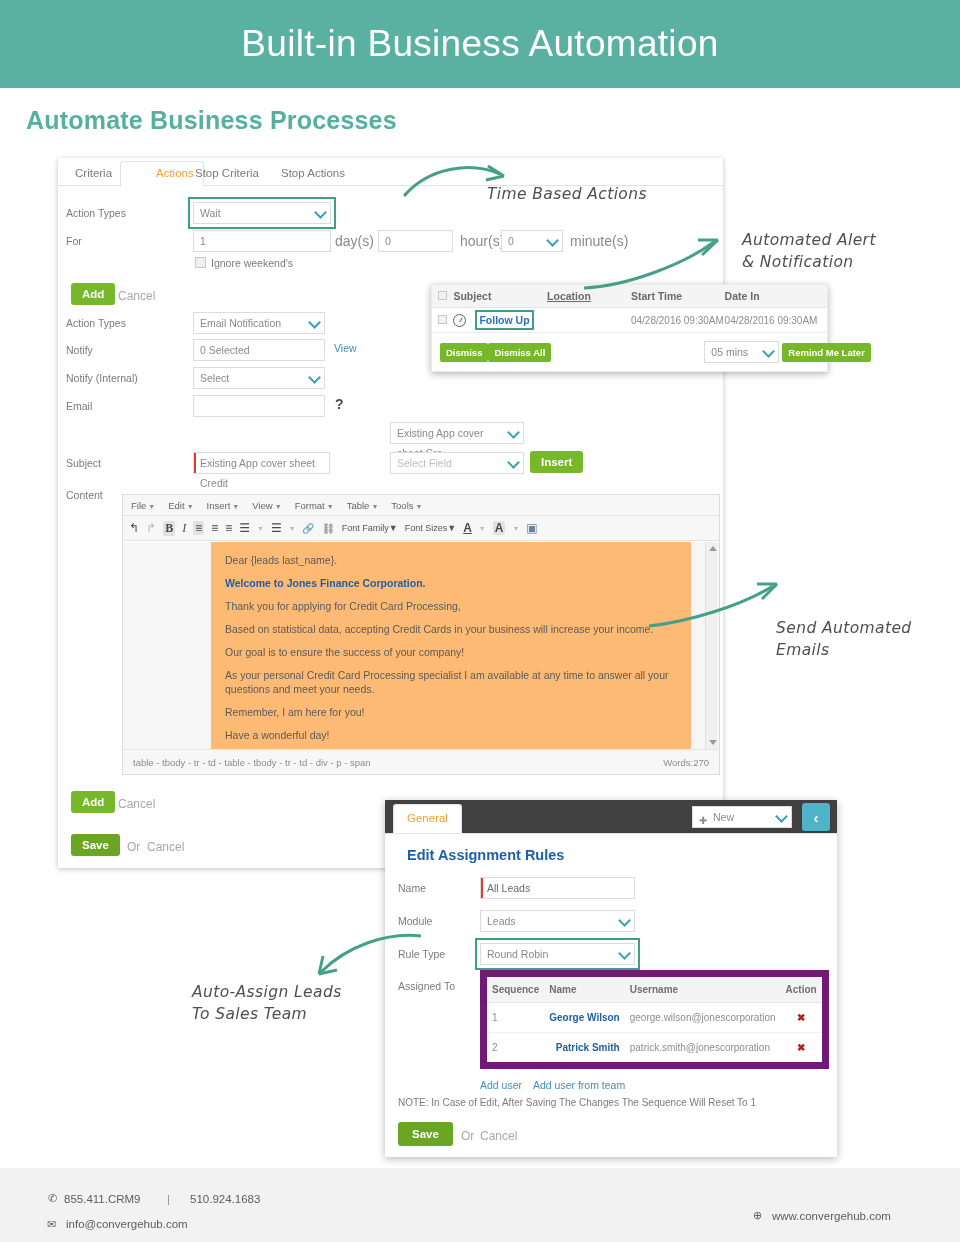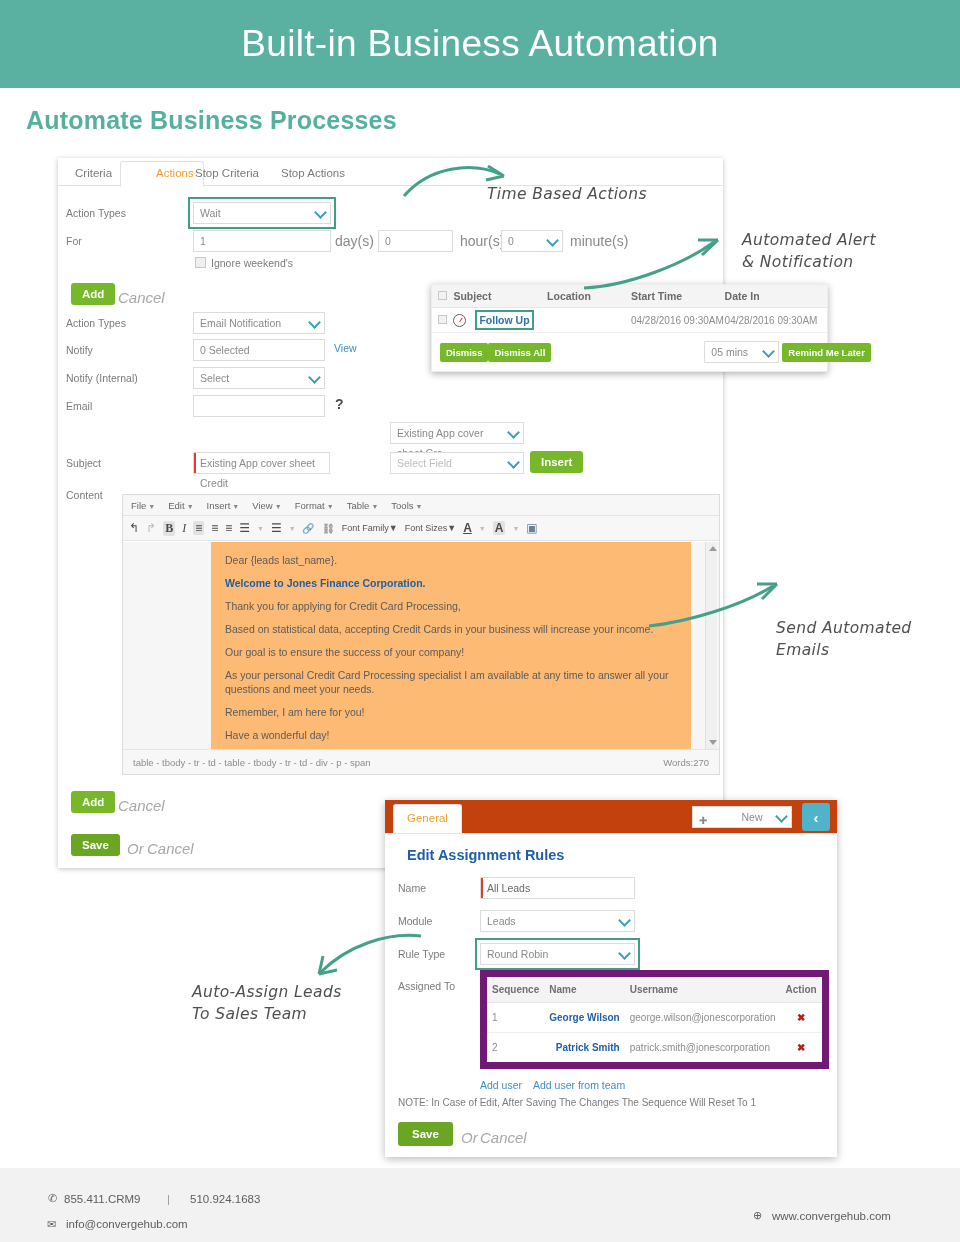--- a/index.html
+++ b/index.html
@@ -57,21 +57,21 @@
   .hl-teal { outline: 2px solid #3f9e87; outline-offset: 3px; }
   .unit { position: absolute; font-size: 14px; color: #8a8a8a; }
   .chk {
     position: absolute; width: 11px; height: 11px; background: #f0f0f0; border: 1px solid #c8c8c8;
   }
   .btn-green {
     position: absolute; background: #76b82a; color: #fff; font-size: 11.5px; font-weight: bold;
     border: none; border-radius: 3px; padding: 5px 11px; cursor: pointer;
   }
   .btn-green.dark { background: #6aa523; }
-  .lnk-grey { position: absolute; font-size: 15px; color: #a8a8a8; font-style: italic; }
+  .lnk-grey { position: absolute; font-size: 12px; color: #a8a8a8; }
   .lnk-blue { position: absolute; font-size: 10.5px; color: #3f8fc4; }
   .qmark { position: absolute; font-size: 14px; font-weight: bold; color: #4a4a4a; }
 
   
   .editor { position: absolute; left: 122px; top: 494px; width: 598px; height: 281px; border: 1px solid #dcdcdc; background:#fff;}
   .ed-menubar { height: 21px; background: #f7f7f7; border-bottom: 1px solid #e4e4e4; display:flex; align-items:center; padding-left:8px; gap:13px;}
   .ed-menu { font-size: 9.5px; color: #666; }
   .ed-menu .dn { font-size: 7px; color:#888; margin-left:2px;}
   .ed-toolbar {
     height: 25px; background: #f7f7f7; border-bottom: 1px solid #e4e4e4;
@@ -94,35 +94,35 @@
     display:flex; align-items:center; justify-content:space-between; padding: 0 10px; font-size: 9.5px; color:#8c8c8c;
   }
 
   
   .notif {
     position: absolute; left: 431px; top: 284px; width: 397px; height: 88px;
     background: #fff; box-shadow: 0 2px 7px rgba(0,0,0,.3); border: 1px solid #ececec;
   }
   .nt-head { display:flex; height:23px; align-items:center; background:#f4f4f4; border-bottom:1px solid #e6e6e6; font-size:10.5px; color:#6a6a6a; font-weight:bold;}
   .nt-row { display:flex; height:25px; align-items:center; font-size:10px; color:#8d8d8d; border-bottom:1px solid #efefef;}
-  .nt-c0 { width: 22px; text-align:center; } .nt-c1 { width: 96px; } .nt-c2 { width: 86px; }
+  .nt-c0 { width: 22px; text-align:center; } .nt-c1 { width: 96px; } .nt-c2 { width: 86px; text-decoration: underline; }
   .nt-c3 { width: 96px; } .nt-c4 { width: 105px; }
   .nt-foot { display:flex; align-items:center; height:38px; padding:0 8px; }
   .minichk { display:inline-block; width:9px;height:9px;background:#f2f2f2;border:1px solid #c8c8c8;}
   .clock { display:inline-block; width:13px; height:13px; border:1.5px solid #5d5d5d; border-radius:50%; position:relative; vertical-align:middle;}
   .clock::after{content:'';position:absolute;left:5px;top:2px;width:1.3px;height:5px;background:#c0392b;transform:rotate(35deg);transform-origin:bottom;}
   .followup { font-size:10.5px; color:#2a72b5; font-weight:bold; }
   .btn-sm { background:#76b82a; color:#fff; font-size:9.5px; font-weight:bold; border:none; border-radius:2px; padding:4px 6px; cursor:pointer;}
 
   
   .asg {
     position: absolute; left: 385px; top: 800px; width: 452px; height: 357px;
     background: #fff; box-shadow: 0 2px 8px rgba(0,0,0,.28);
   }
-  .asg-top { position:relative; height:34px; background:#c2410c; border-bottom:1px solid #e4e4e4;text-align:center;}
+  .asg-top { position:relative; height:34px; background:#404040; border-bottom:1px solid #e4e4e4;}
   .asg-tab {
     position:absolute; left:8px; top:4px; font-size:11.5px; color:#f0a030; background:#fff;
     border:1px solid #e4e4e4; border-bottom:1px solid #fff; padding:7px 13px 8px; border-radius:3px 3px 0 0;
   }
   .asg-new { position:absolute; right:45px; top:6px; width:100px; height:22px; border:1px solid #dcdcdc; background:#fff; font-size:10.5px; color:#8a8a8a; line-height:20px; padding-left:20px;}
   .asg-new .plus { position:absolute; left:6px; top:4px; font-size:10px; color:#8a8a8a;}
   .asg-back { position:absolute; right:7px; top:3px; width:28px;height:28px;background:#4fb3c9;color:#fff;border-radius:3px;display:flex;align-items:center;justify-content:center;font-size:15px;font-weight:bold;}
   .asg-h { position:absolute; left:22px; top:47px; font-size:14.5px; font-weight:bold; color:#1f5fa6; }
   .asg-note { position:absolute; left:13px; top:297px; font-size:10px; color:#7b7b7b;}
   table.asgtbl { position:absolute; left:95px; top:170px; width:252px; border-collapse:collapse; border:7px solid #701a75;}

